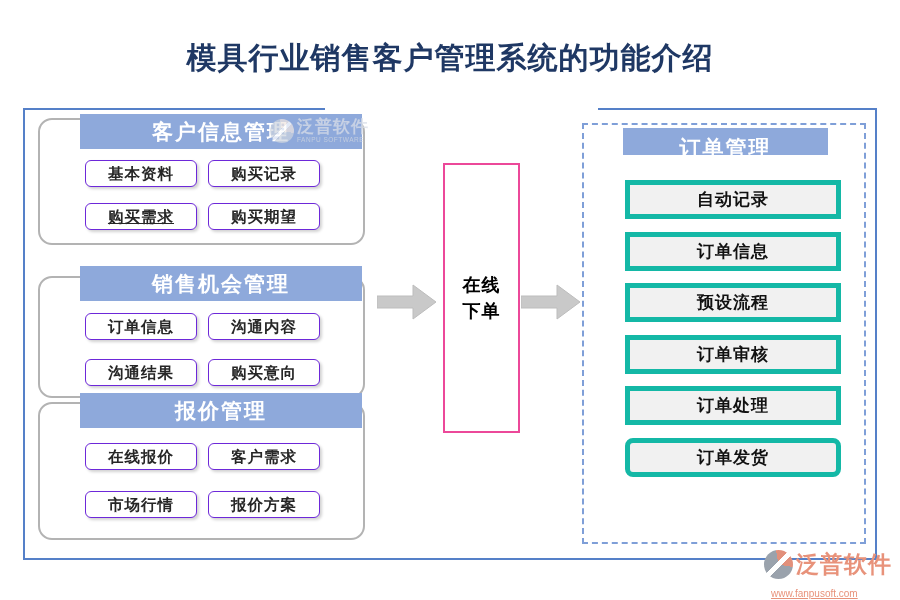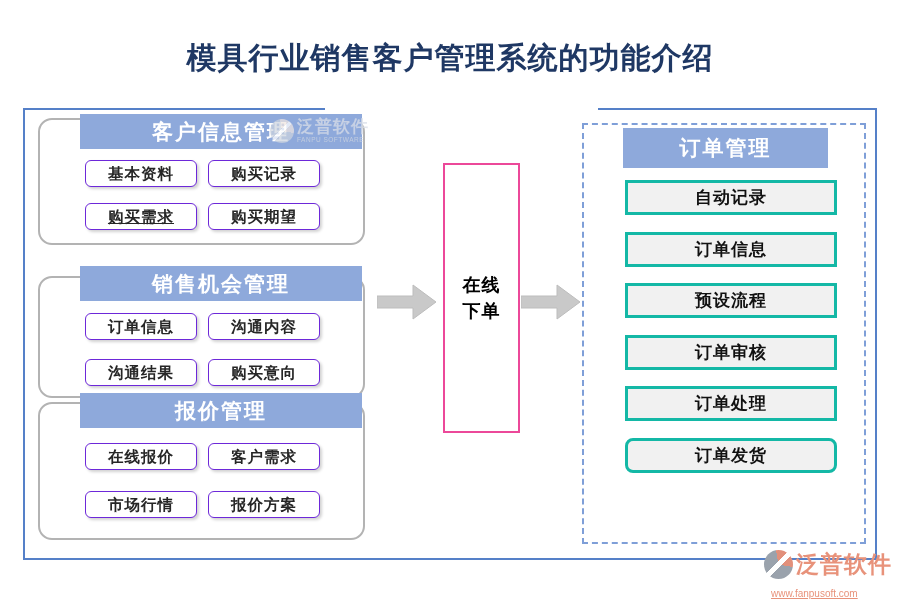--- a/index.html
+++ b/index.html
@@ -45,27 +45,27 @@
     border:2px solid #ec4899;display:flex;flex-direction:column;align-items:center;
     justify-content:center;font-size:18px;font-weight:bold;color:#000;line-height:1.45;
     letter-spacing:1px;
   }
   
   .dash-panel{
     position:absolute;left:582px;top:123px;width:280px;height:417px;
     border:2px dashed #7F9FD8;background:transparent;
   }
   .rhead{
-    position:absolute;left:623px;top:128px;width:205px;height:40px;background:#8EA9DB;
+    position:absolute;left:623px;top:128px;width:205px;height:27px;background:#8EA9DB;
     color:#fff;font-weight:bold;font-size:21px;text-align:center;line-height:40px;
     letter-spacing:2px;
   }
   .rbar{
     position:absolute;left:625px;width:206px;height:29px;background:#F1F1F1;
-    border:3px solid #14b8a6;font-size:17px;font-weight:bold;color:#111;
+    border:5px solid #14b8a6;font-size:17px;font-weight:bold;color:#111;
     text-align:center;line-height:29px;letter-spacing:1px;
   }
   
   .wm{position:absolute;left:270px;top:118px;display:flex;gap:3px;opacity:.75;align-items:center;}
   .wm-icon{
     width:24px;height:24px;border-radius:50%;flex:0 0 auto;
     background:
       linear-gradient(135deg,transparent 44%,rgba(255,255,255,.95) 44% 56%,transparent 56%),
       conic-gradient(from -10deg,rgba(240,230,225,.95) 0 110deg,rgba(205,212,223,.95) 110deg 360deg);
   }

